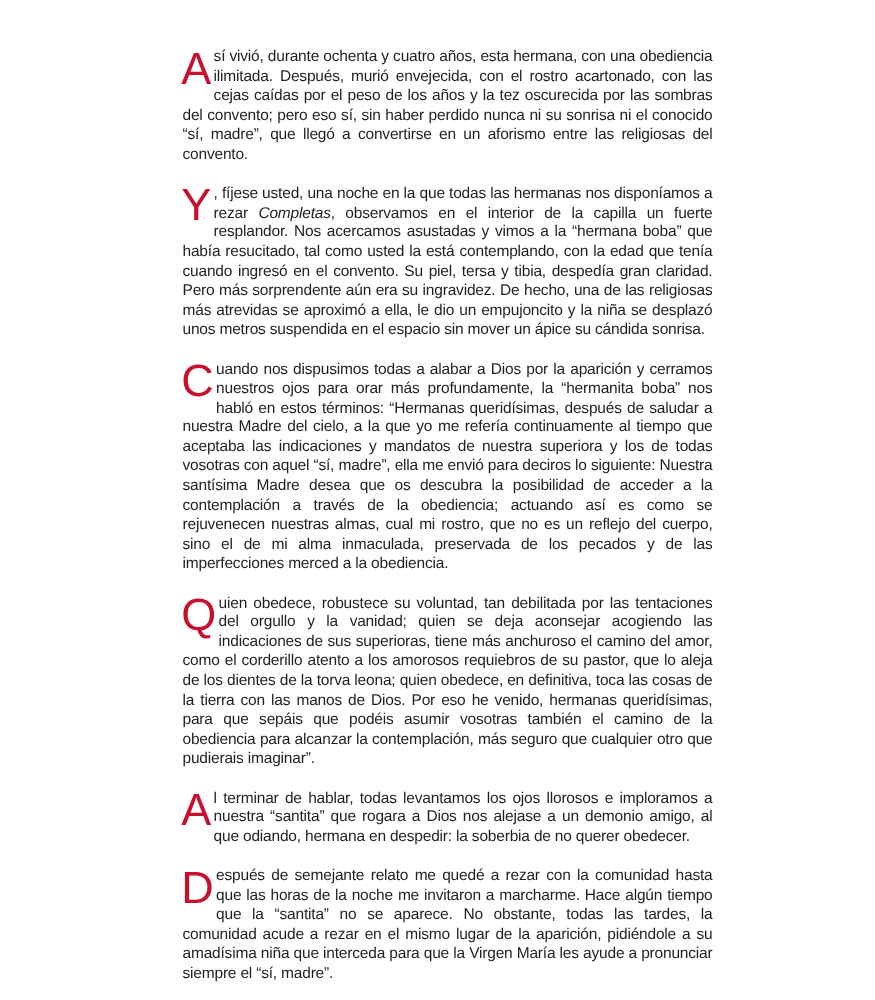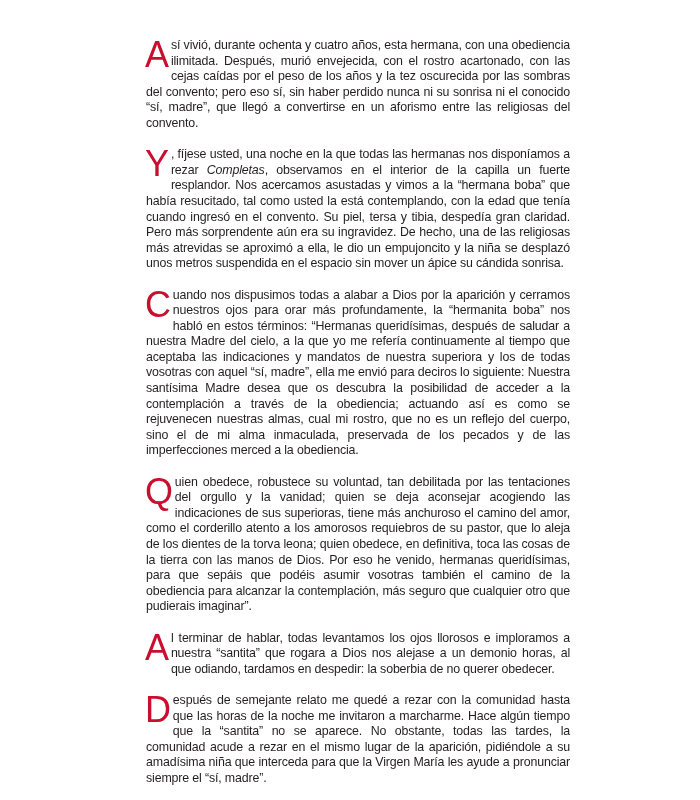--- a/index.html
+++ b/index.html
@@ -57,20 +57,20 @@
 
   <p class="para">
     <span class="dropcap" style="color: rgb(200, 16, 46);">C</span><span>uando nos dispusimos todas a alabar a Dios por la aparición y cerramos nuestros ojos para orar más profundamente, la “hermanita boba” nos habló en estos términos: “Hermanas queridísimas, después de saludar a nuestra Madre del cielo, a la que yo me refería continuamente al tiempo que aceptaba las indicaciones y mandatos de nuestra superiora y los de todas vosotras con aquel “sí, madre”, ella me envió para deciros lo siguiente: Nuestra santísima Madre desea que os descubra la posibilidad de acceder a la contemplación a través de la obediencia; actuando así es como se rejuvenecen nuestras almas, cual mi rostro, que no es un reflejo del cuerpo, sino el de mi alma inmaculada, preservada de los pecados y de las imperfecciones merced a la obediencia.</span>
   </p>
 
   <p class="para">
     <span class="dropcap" style="color: rgb(200, 16, 46);">Q</span><span>uien obedece, robustece su voluntad, tan debilitada por las tentaciones del orgullo y la vanidad; quien se deja aconsejar acogiendo las indicaciones de sus superioras, tiene más anchuroso el camino del amor, como el corderillo atento a los amorosos requiebros de su pastor, que lo aleja de los dientes de la torva leona; quien obedece, en definitiva, toca las cosas de la tierra con las manos de Dios. Por eso he venido, hermanas queridísimas, para que sepáis que podéis asumir vosotras también el camino de la obediencia para alcanzar la contemplación, más seguro que cualquier otro que pudierais imaginar”.</span>
   </p>
 
   <p class="para">
-    <span class="dropcap" style="color: rgb(200, 16, 46);">A</span><span>l terminar de hablar, todas levantamos los ojos llorosos e imploramos a nuestra “santita” que rogara a Dios nos alejase a un demonio horas, al que odiando, tardamos en despedir: la soberbia de no querer obedecer.</span>
+    <span class="dropcap" style="color: rgb(200, 16, 46);">A</span><span>l terminar de hablar, todas levantamos los ojos llorosos e imploramos a nuestra “santita” que rogara a Dios nos alejase a un demonio amigo, al que odiando, hermana en despedir: la soberbia de no querer obedecer.</span>
   </p>
 
   <p class="para">
     <span class="dropcap" style="color: rgb(200, 16, 46);">D</span><span>espués de semejante relato me quedé a rezar con la comunidad hasta que las horas de la noche me invitaron a marcharme. Hace algún tiempo que la “santita” no se aparece. No obstante, todas las tardes, la comunidad acude a rezar en el mismo lugar de la aparición, pidiéndole a su amadísima niña que interceda para que la Virgen María les ayude a pronunciar siempre el “sí, madre”.</span>
   </p>
 
 </div>
 
 </body></html>

